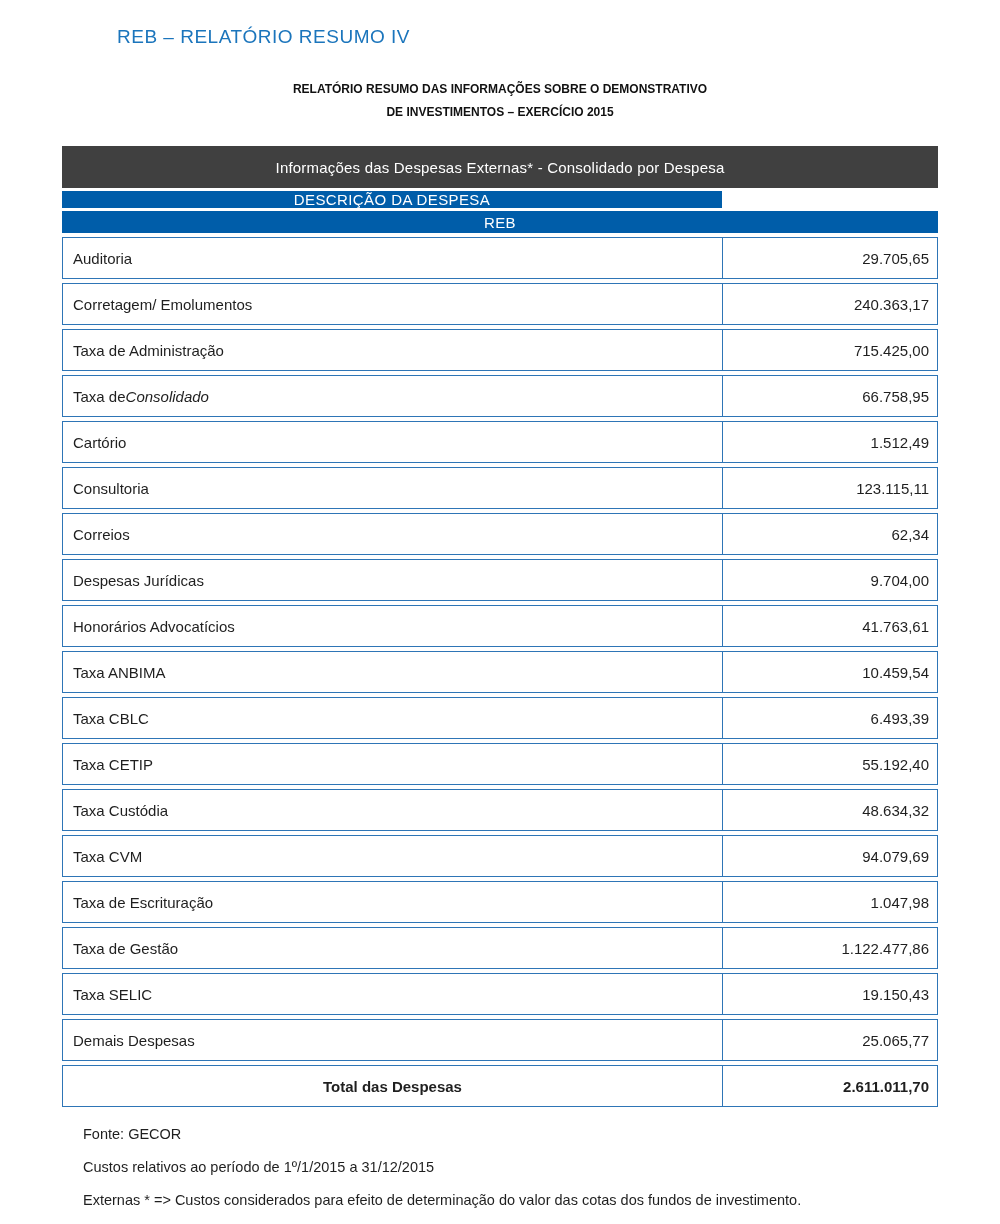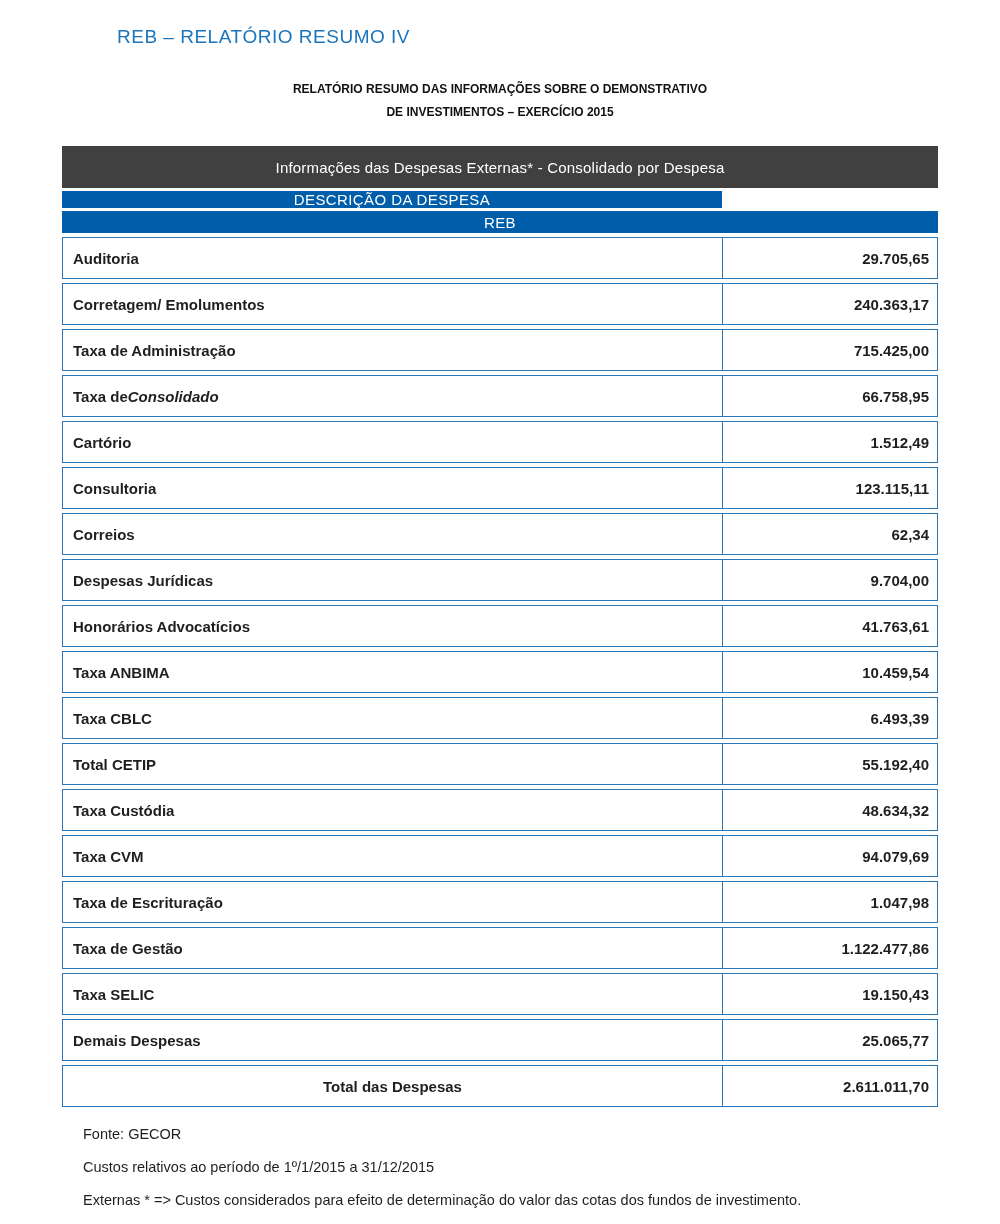--- a/index.html
+++ b/index.html
@@ -60,21 +60,20 @@
     justify-content: center;
     font-size: 15px;
     letter-spacing: 0.4px;
   }
   .hcell.left { width: 660px; }
   .hcell.right { flex: 1; }
   .rows-container {
     display: flex;
     flex-direction: column;
     gap: 4px;
-    font-weight: bold;
   }
   .trow {
     display: flex;
     height: 42px;
     border: 1.5px solid #2e75b6;
     background: #ffffff;
   }
   .trow .cell {
     display: flex;
     align-items: center;
@@ -166,21 +165,21 @@
         </div>
         <div class="trow">
           <div class="cell label">Taxa ANBIMA</div>
           <div class="cell value">10.459,54</div>
         </div>
         <div class="trow">
           <div class="cell label">Taxa CBLC</div>
           <div class="cell value">6.493,39</div>
         </div>
         <div class="trow">
-          <div class="cell label">Total CETIP</div>
+          <div class="cell label">Taxa CETIP</div>
           <div class="cell value">55.192,40</div>
         </div>
         <div class="trow">
           <div class="cell label">Taxa Custódia</div>
           <div class="cell value">48.634,32</div>
         </div>
         <div class="trow">
           <div class="cell label">Taxa CVM</div>
           <div class="cell value">94.079,69</div>
         </div>

